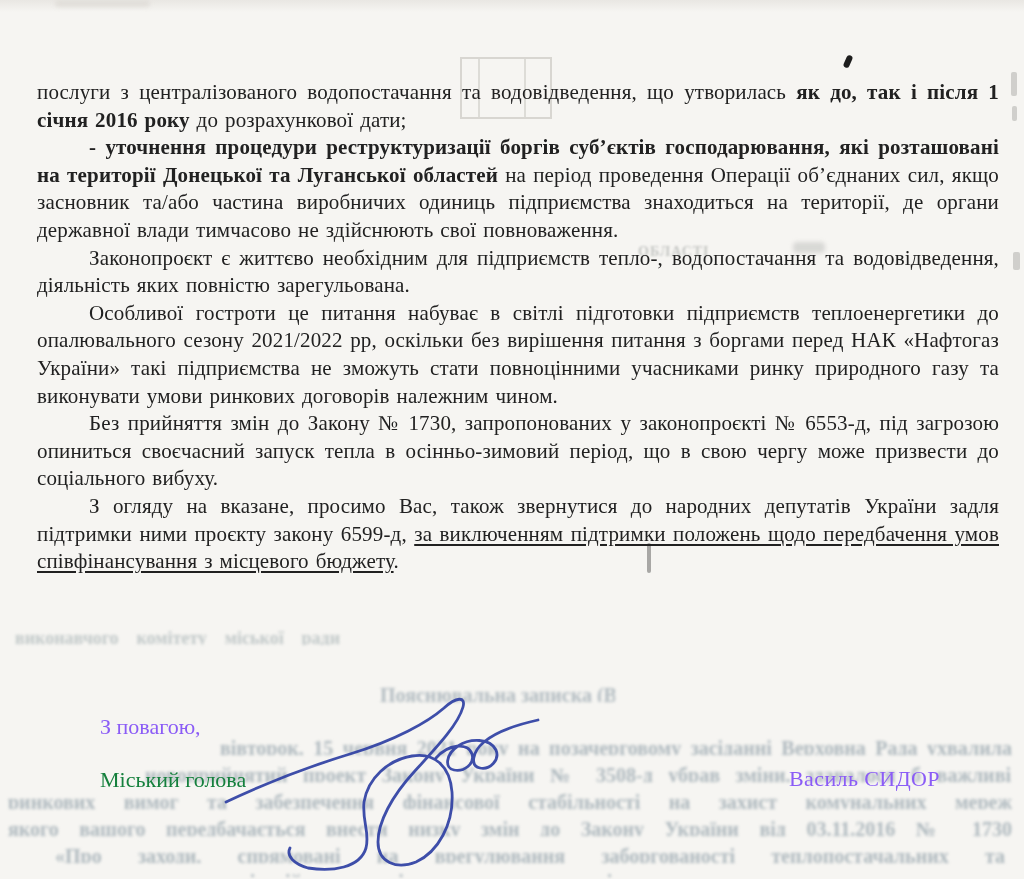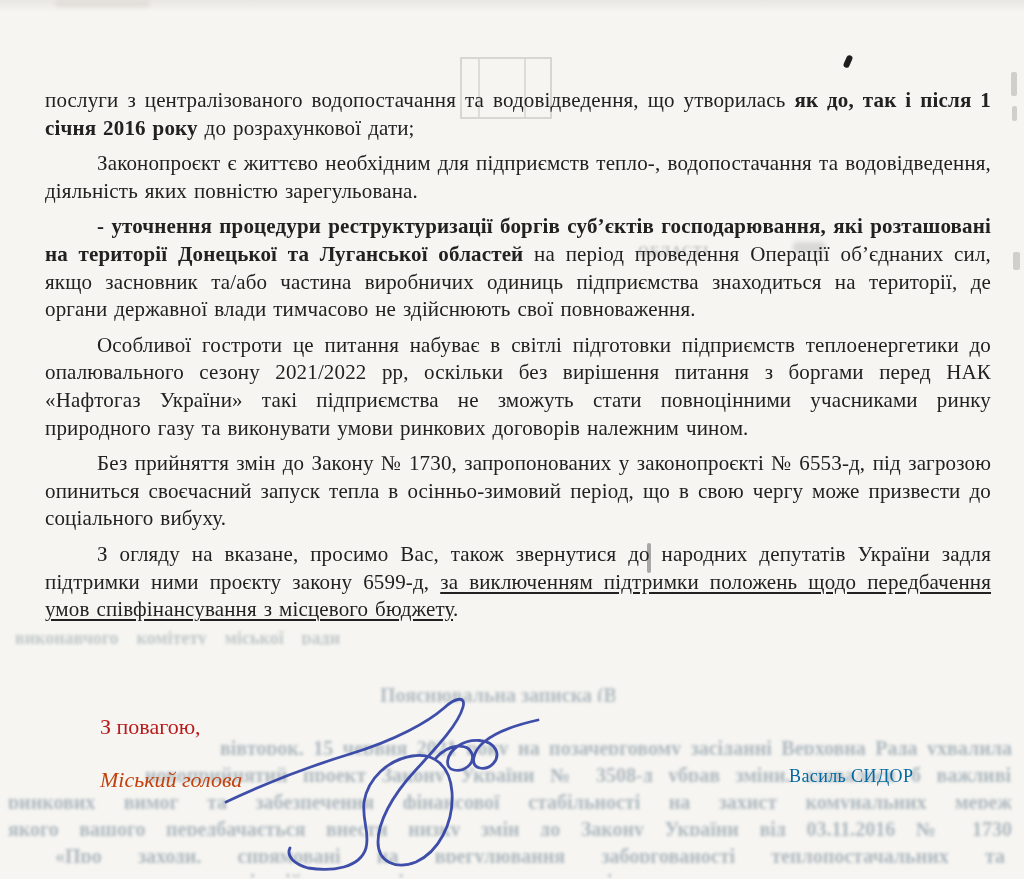--- a/index.html
+++ b/index.html
@@ -13,29 +13,29 @@
     background:linear-gradient(180deg,rgba(222,219,214,.55),rgba(222,219,214,0));pointer-events:none;}
   .scan-smudge{position:absolute;left:55px;top:0;width:95px;height:7px;background:#dedbd6;
     border-radius:4px;filter:blur(2px);opacity:.8;}
 
   
   .letter-body{
     position:absolute;left:37px;top:79px;width:962px;
     font-size:21px;line-height:27.6px;color:#212121;
     text-align:justify;letter-spacing:.15px;word-spacing:1.5px;
   }
-  .letter-body p{margin:8px;}
+  .letter-body p{margin:0;}
   .letter-body p.indent{text-indent:52px;}
   .b{font-weight:bold;}
   .u{text-decoration:underline;text-decoration-thickness:2px;text-underline-offset:3px;}
 
   
-  .closing-regards{position:absolute;left:100px;top:714px;font-size:22px;color:#b91c1c;}
-  .closing-title{position:absolute;left:100px;top:767px;font-size:22px;color:#c2410c;font-style:italic;}
-  .closing-name{position:absolute;left:789px;top:766px;font-size:18px;color:#0369a1;letter-spacing:.4px;}
+  .closing-regards{position:absolute;left:100px;top:714px;font-size:22px;color:#8b5cf6;}
+  .closing-title{position:absolute;left:100px;top:767px;font-size:22px;color:#15803d;}
+  .closing-name{position:absolute;left:789px;top:766px;font-size:22px;color:#8b5cf6;letter-spacing:.4px;}
 
   
   .signature-svg{position:absolute;left:200px;top:680px;width:360px;height:199px;}
   .signature-svg path{fill:none;stroke:#2e3fa3;stroke-width:2.8;stroke-linecap:round;opacity:.92;}
 
   
   .ghost{position:absolute;overflow:hidden;white-space:nowrap;color:rgba(104,126,140,.50);
     font-weight:700;font-size:20px;filter:blur(1.5px);
     text-align:justify;text-align-last:justify;pointer-events:none;}
   .ghost-upper{left:15px;top:628px;width:325px;height:17px;font-size:18px;color:rgba(120,138,142,.42);}
@@ -91,22 +91,22 @@
     <div class="ghost gl0">вівторок, 15 червня 2021 року на позачерговому засіданні Верховна Рада ухвалила</div>
     <div class="ghost gl1">новоприйнятий проект Закону України № 3508-д убрав зміни, здавалося б важливі</div>
     <div class="ghost gl2">ринкових вимог та забезпечення фінансової стабільності на захист комунальних мереж</div>
     <div class="ghost gl3">якого вашого передбачається внести низку змін до Закону України від 03.11.2016 № 1730</div>
     <div class="ghost gl4">«Про заходи, спрямовані на врегулювання заборгованості теплопостачальних та</div>
     <div class="ghost gl5">теплогенеруючих організацій та підприємств централізованого водопостачання</div>
   </div>
 
 <div class="letter-body">
     <p><span>послуги з централізованого водопостачання та водовідведення, що утворилась </span><span class="b">як до, так і після 1 січня 2016 року</span><span> до розрахункової дати;</span></p>
+    <p class="indent"><span class="b">- уточнення процедури реструктуризації боргів суб’єктів господарювання, які розташовані на території Донецької та Луганської областей</span><span> на період проведення Операції об’єднаних сил, якщо засновник та/або частина виробничих одиниць підприємства знаходиться на території, де органи державної влади тимчасово не здійснюють свої повноваження.</span></p>
     <p class="indent"><span>Законопроєкт є життєво необхідним для підприємств тепло-, водопостачання та водовідведення, діяльність яких повністю зарегульована.</span></p>
-    <p class="indent"><span class="b">- уточнення процедури реструктуризації боргів суб’єктів господарювання, які розташовані на території Донецької та Луганської областей</span><span> на період проведення Операції об’єднаних сил, якщо засновник та/або частина виробничих одиниць підприємства знаходиться на території, де органи державної влади тимчасово не здійснюють свої повноваження.</span></p>
     <p class="indent"><span>Особливої гостроти це питання набуває в світлі підготовки підприємств теплоенергетики до опалювального сезону 2021/2022 рр, оскільки без вирішення питання з боргами перед НАК «Нафтогаз України» такі підприємства не зможуть стати повноцінними учасниками ринку природного газу та виконувати  умови ринкових договорів належним чином.</span></p>
     <p class="indent"><span>Без прийняття змін до Закону № 1730, запропонованих у законопроєкті № 6553-д, під загрозою опиниться своєчасний запуск тепла в осінньо-зимовий період, що в свою чергу може призвести до соціального вибуху.</span></p>
     <p class="indent"><span>З огляду на вказане, просимо Вас, також звернутися до народних депутатів України задля підтримки ними проєкту закону 6599-д, </span><span class="u">за виключенням підтримки положень щодо передбачення умов співфінансування з місцевого бюджету</span><span>.</span></p>
   </div>
 
 <div class="closing-regards">З повагою,</div>
 <div class="closing-title">Міський голова</div>
 <div class="closing-name">Василь СИДОР</div>
 
 <svg class="signature-svg" viewBox="0 0 360 199" aria-hidden="true">

